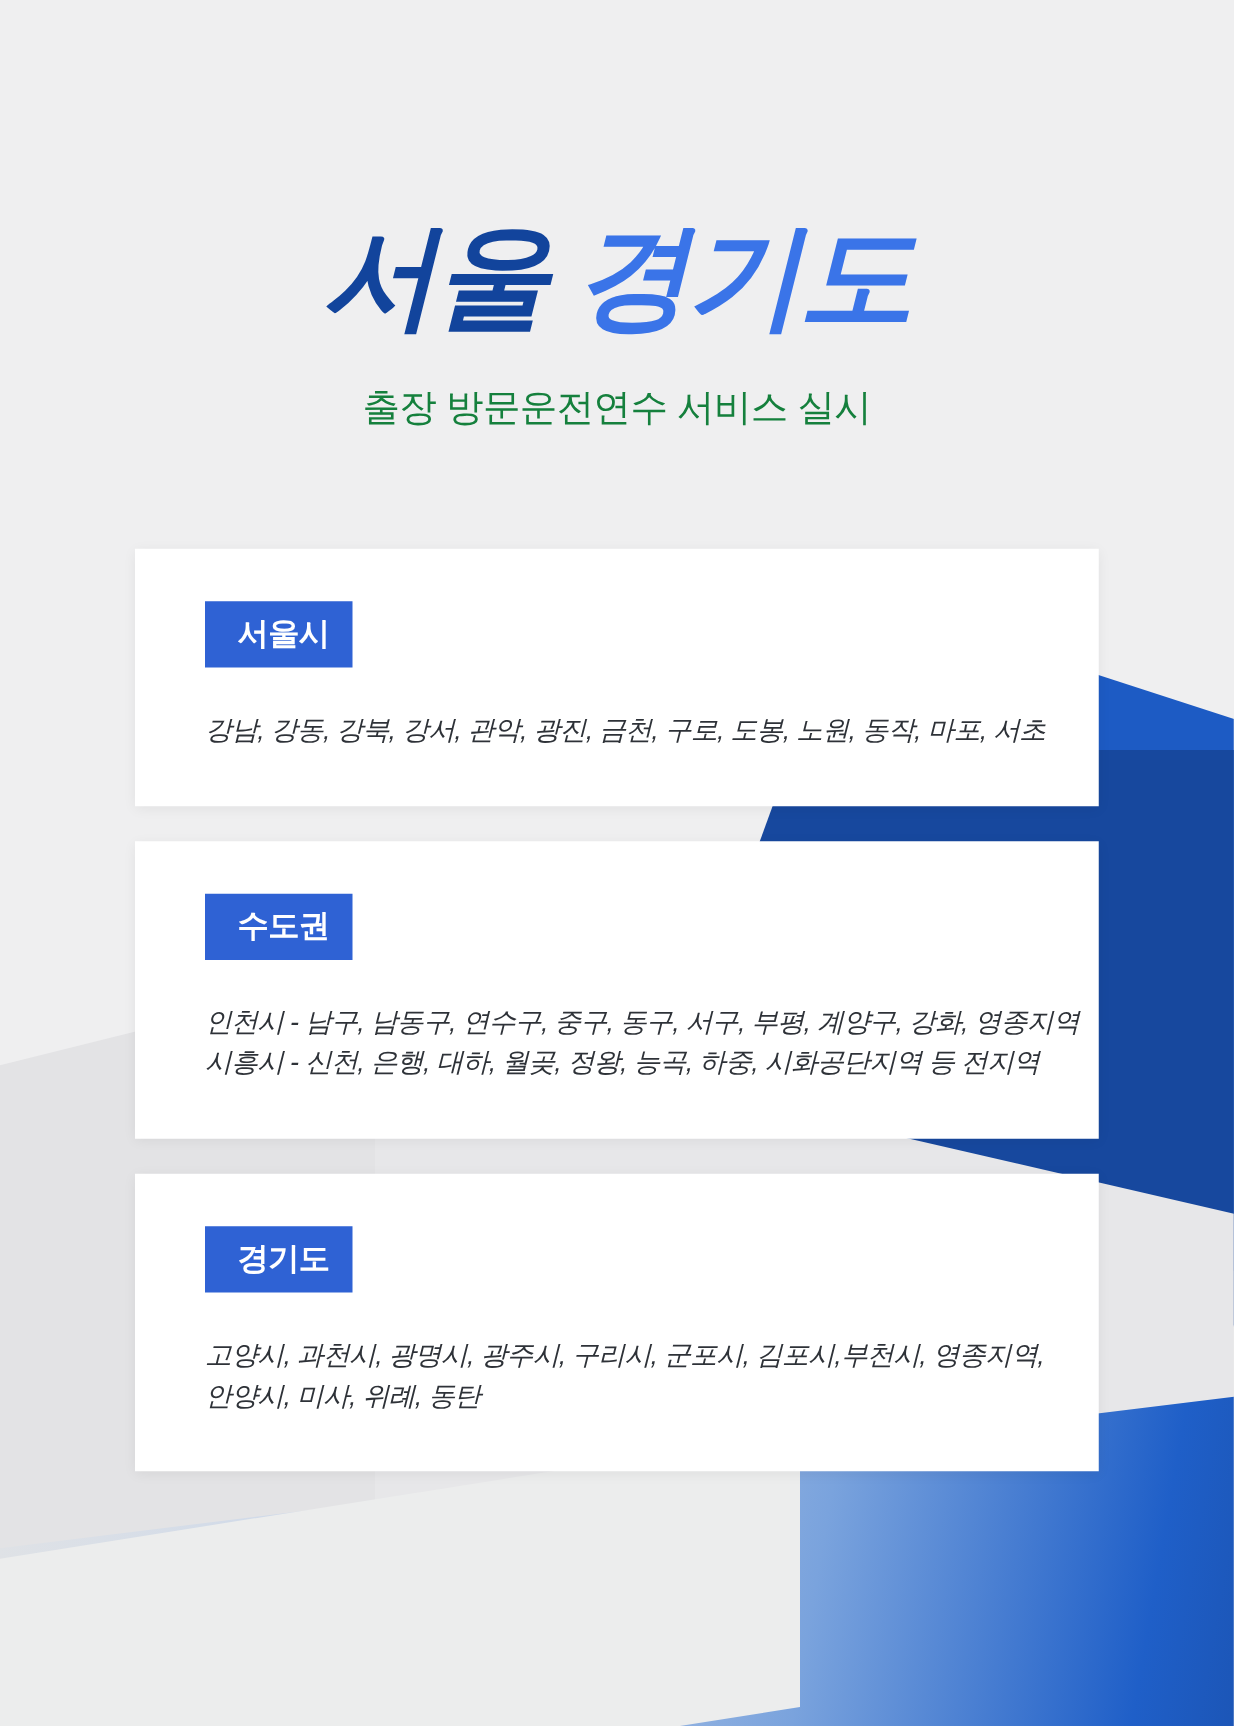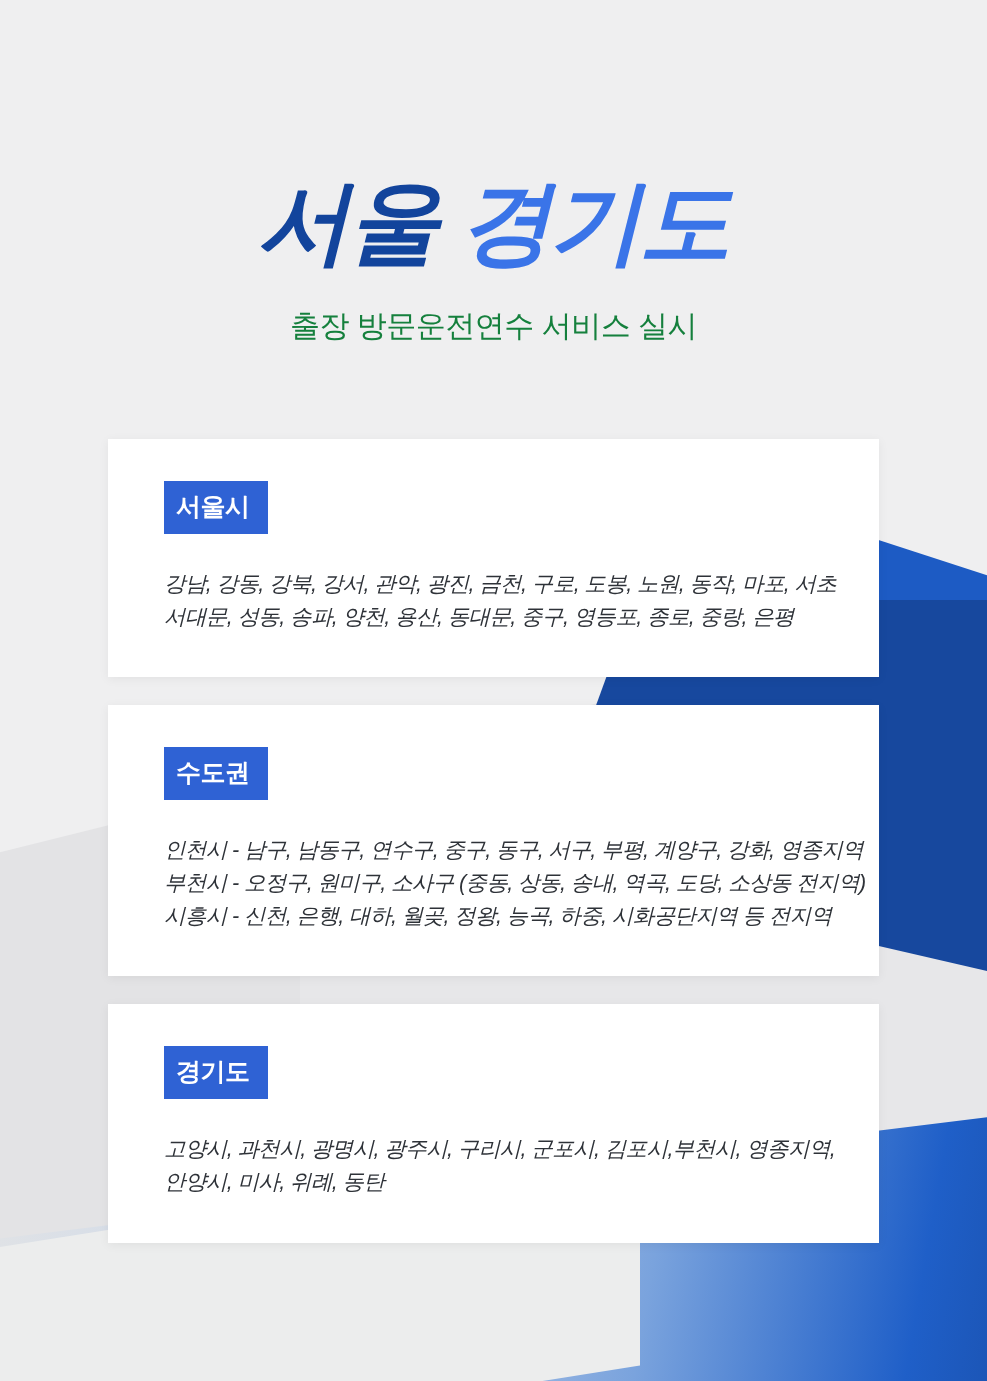--- a/index.html
+++ b/index.html
@@ -121,21 +121,21 @@
     margin-bottom: 28px;
   }
   .card:last-child { margin-bottom: 0; }
 
   .card-badge {
     display: inline-block;
     background: #2f62d4;
     color: #ffffff;
     font-size: 25px;
     font-weight: 700;
-    padding: 9px 18px 11px 12px;
+    padding: 9px 18px 11px 26px;
     margin-left: 56px;
     letter-spacing: -0.5px;
   }
 
   .card-body {
     margin: 34px 56px 0 56px;
     font-size: 21.5px;
     line-height: 1.52;
     color: #2e3238;
     letter-spacing: -0.6px;
@@ -163,29 +163,27 @@
     </h1>
     <p class="subtitle">출장 방문운전연수 서비스 실시</p>
   </div>
 
   <div class="cards">
 
     <div class="card">
       <div class="card-badge">서울시</div>
       <div class="card-body">
         <span class="line">강남, 강동, 강북, 강서, 관악, 광진, 금천, 구로, 도봉, 노원, 동작, 마포, 서초</span>
-        <span class="line">서대문, 성동, 송파, 양천, 용산, 동대문, 중구, 영등포, 종로, 중랑, 은평</span>
       </div>
     </div>
 
     <div class="card">
       <div class="card-badge">수도권</div>
       <div class="card-body">
         <span class="line">인천시 - 남구, 남동구, 연수구, 중구, 동구, 서구, 부평, 계양구, 강화, 영종지역</span>
-        <span class="line">부천시 - 오정구, 원미구, 소사구 (중동, 상동, 송내, 역곡, 도당, 소상동 전지역)</span>
         <span class="line">시흥시 - 신천, 은행, 대하, 월곶, 정왕, 능곡, 하중, 시화공단지역 등 전지역</span>
       </div>
     </div>
 
     <div class="card">
       <div class="card-badge">경기도</div>
       <div class="card-body">
         <span class="line">고양시, 과천시, 광명시, 광주시, 구리시, 군포시, 김포시,부천시, 영종지역,</span>
         <span class="line">안양시, 미사, 위례, 동탄</span>
       </div>

